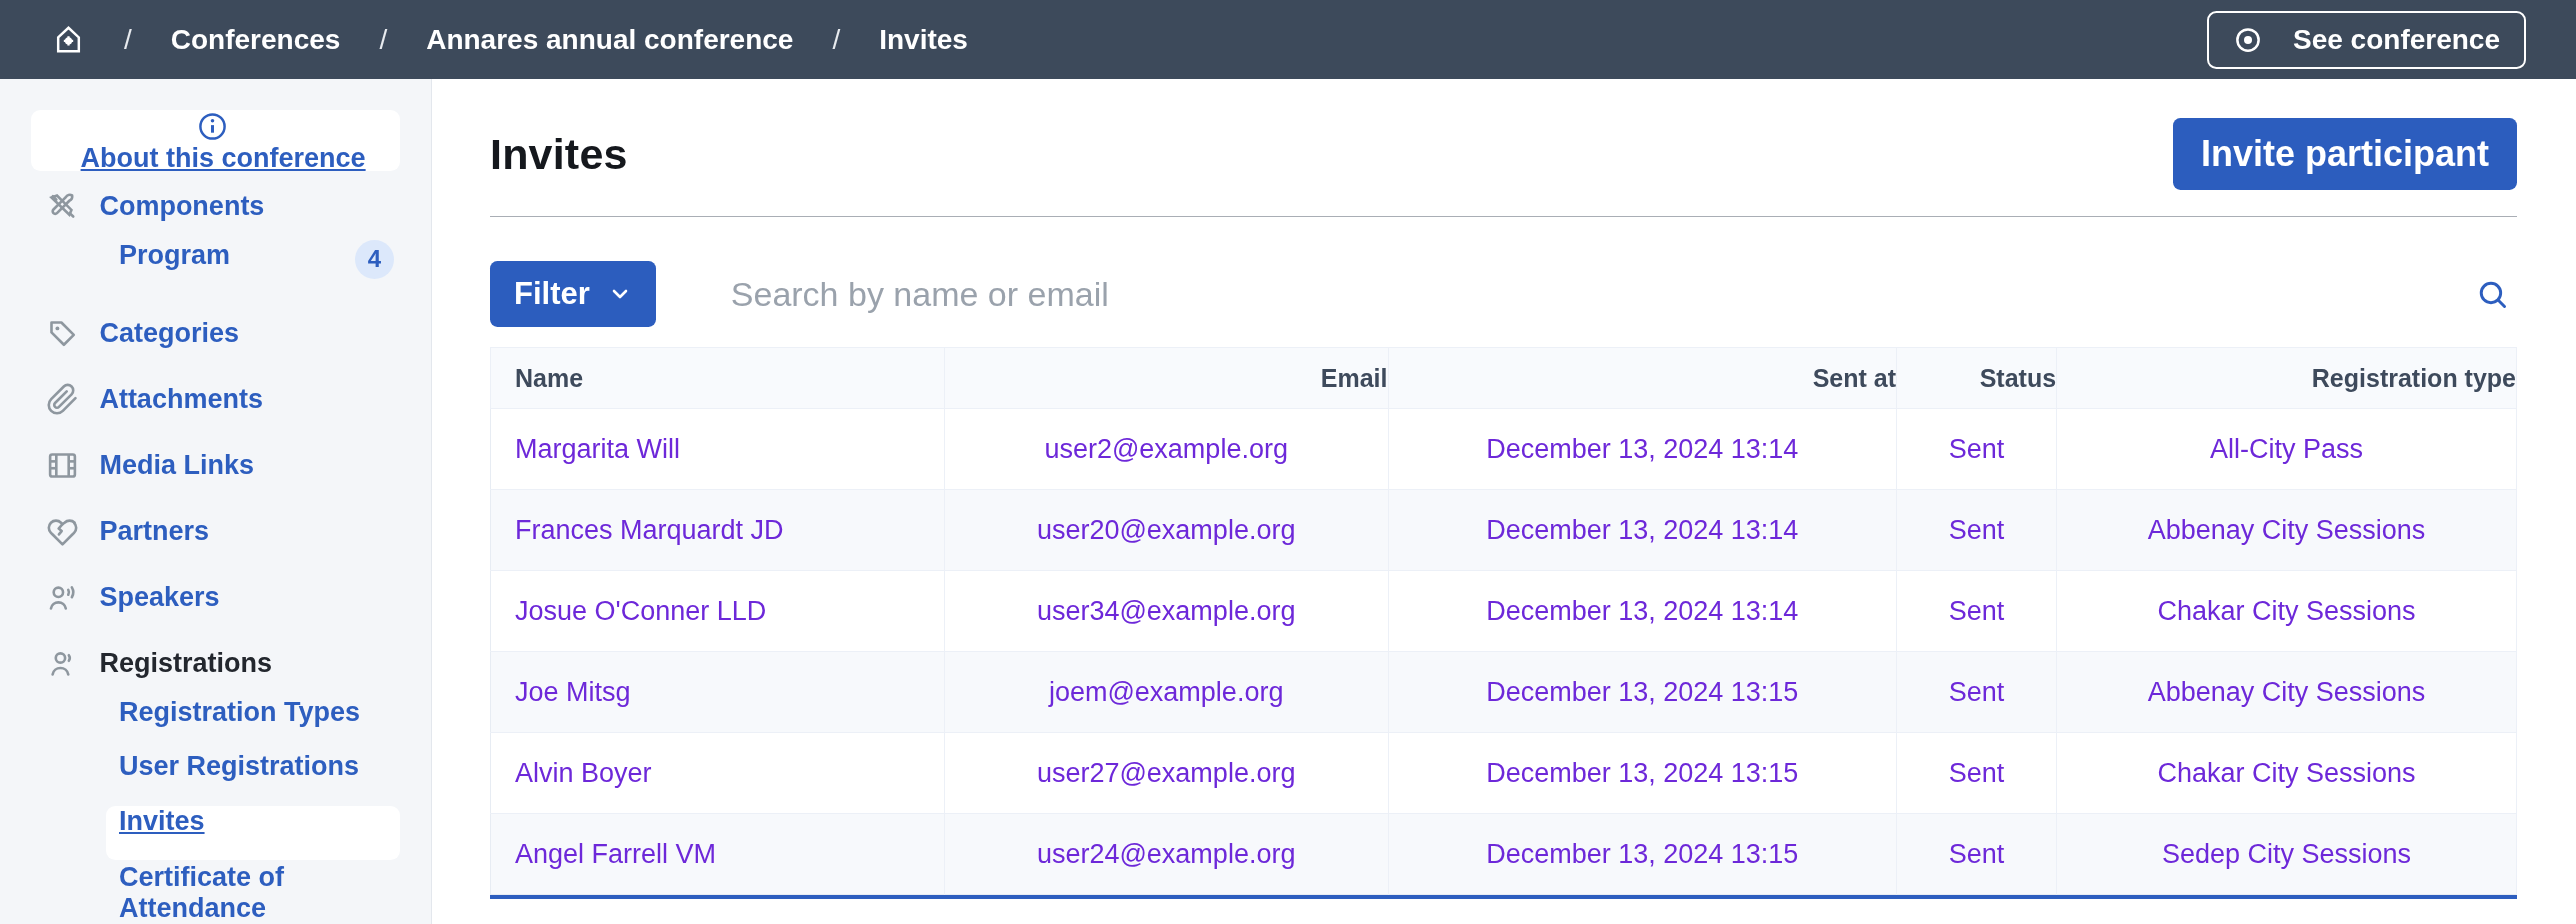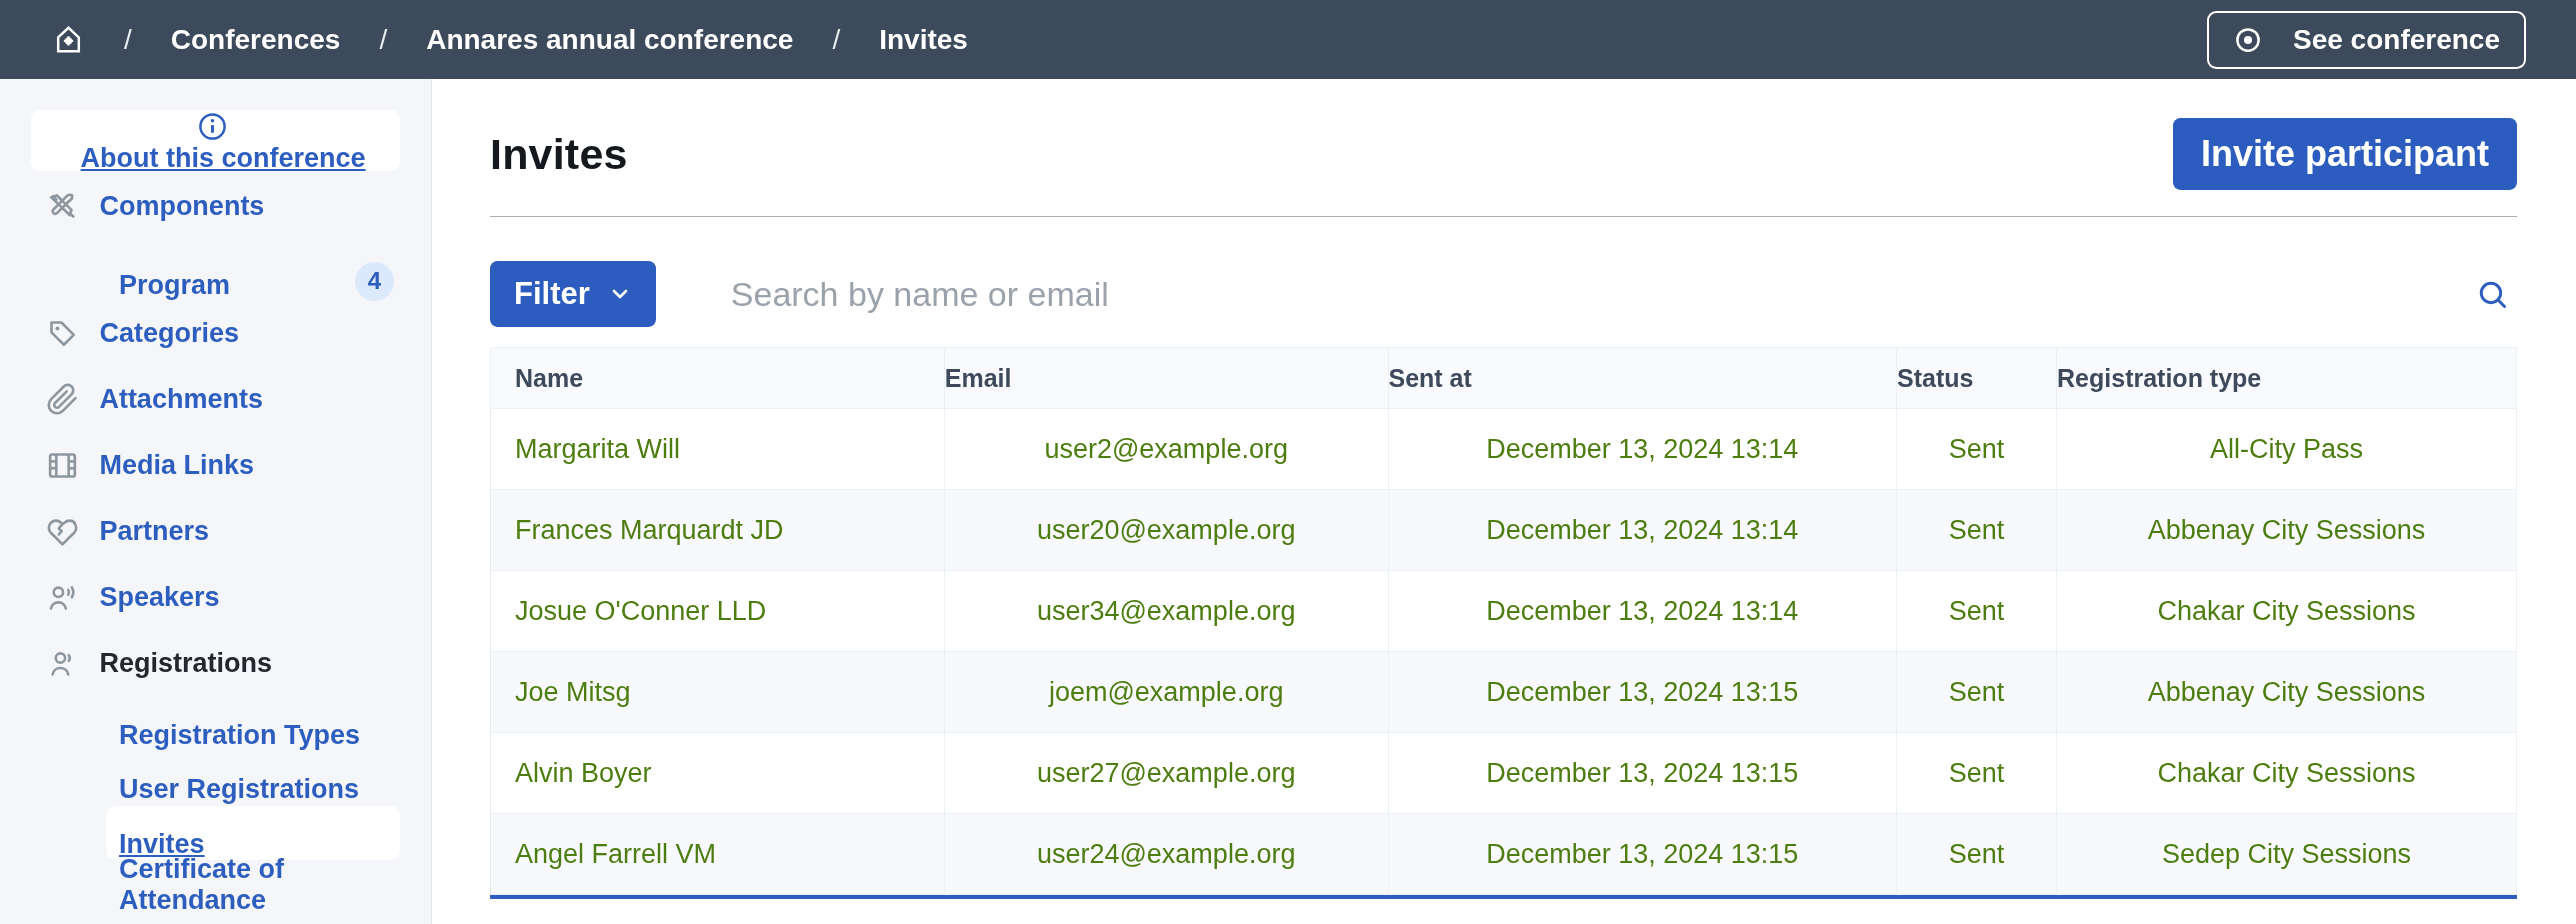--- a/index.html
+++ b/index.html
@@ -69,21 +69,21 @@
     margin: 2.8px 31.5px 2.8px 31px;
     padding: 0 0 0 15.7px;
     height: 61px;
     flex-direction: column;
   }
   .side-item.active-card .label { text-decoration: underline; }
   .side-item.active-card .icon { color: #2d5ebf; }
   .side-item.heading { color: #23272e; font-weight: 600; cursor: default; }
   .side-sub {
     display: flex;
-    align-items: flex-end;
+    align-items: flex-start;
     height: 54px;
     padding: 0 31.5px 0 119px;
     font-size: 27px;
     font-weight: 600;
     color: #2d5ebf;
     cursor: pointer;
   }
   .side-sub.tall { height: 61px; }
   .side-sub.active-card {
     background: #ffffff;
@@ -161,28 +161,28 @@
 
   
   .table-wrap { margin-top: 20px; border-bottom: 4.6px solid #2d5ebf; }
   table.invites { width: 100%; border-collapse: collapse; border: 0.9px solid #e7ecf3; table-layout: fixed; }
   th {
     height: 61px;
     background: #f8fafd;
     font-size: 25px;
     font-weight: 700;
     color: #3e4a5c;
-    text-align: left;
+    text-align: right;
     border: 0.9px solid #ecf0f7;
   }
   td {
     height: 81px;
     font-size: 27px;
     font-weight: 400;
-    color: #4d7c0f;
+    color: #6d28d9;
     text-align: center;
     border-right: 0.9px solid #ecf0f7;
     border-top: 0.9px solid #ecf0f7;
   }
   th.col-name, td.col-name { text-align: left; padding-left: 24px; }
   tbody tr:nth-child(even) { background: #f7f9fc; }
 </style>
 </head>
 <body>
 

